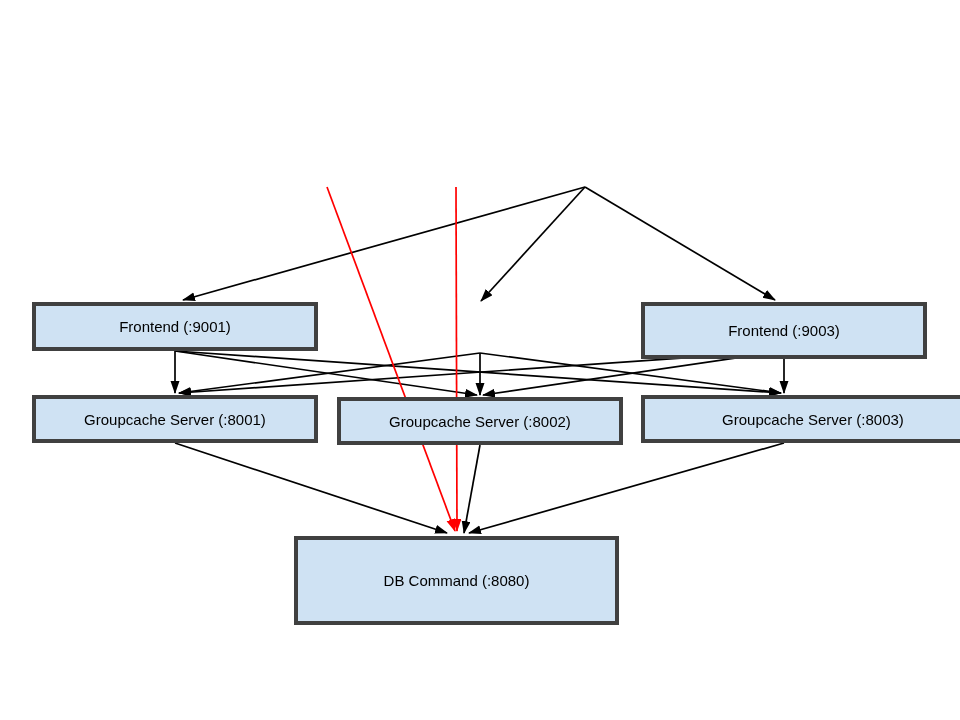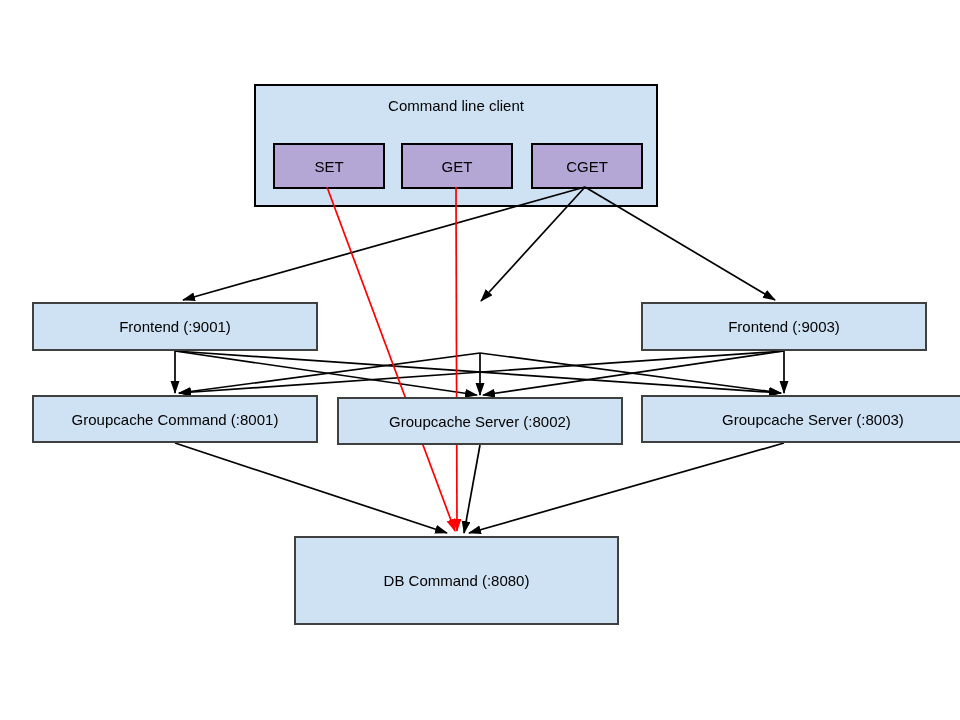--- a/index.html
+++ b/index.html
@@ -9,21 +9,21 @@
     height: 720px;
     background: #ffffff;
     font-family: "Liberation Sans", sans-serif;
     color: #000000;
     overflow: hidden;
   }
   .node {
     position: absolute;
     box-sizing: border-box;
     background: #cfe2f3;
-    border: 2px solid #404040;
+    border: 4px solid #404040;
     display: flex;
     align-items: center;
     justify-content: center;
     font-size: 15px;
     z-index: 3;
   }
   .client-box {
     position: absolute;
     box-sizing: border-box;
     background: #cfe2f3;
@@ -55,43 +55,31 @@
   .cmd-cget { left: 275px; }
   .edges-layer {
     position: absolute;
     left: 0; top: 0;
     width: 960px; height: 720px;
     z-index: 2;
     pointer-events: none;
   }
   .f1 { left: 32px;  top: 302px; width: 286px; height: 49px; }
   .f2 { left: 337px; top: 304px; width: 286px; height: 49px; }
-  .f3 { left: 641px; top: 302px; width: 286px; height: 49px; }
+  .f3 { left: 641px; top: 302px; width: 286px; height: 57px; }
   .g1 { left: 32px;  top: 395px; width: 286px; height: 48px; }
   .g2 { left: 337px; top: 397px; width: 286px; height: 48px; justify-content: center; }
   .g3 { left: 641px; top: 395px; width: 344px; height: 48px; }
   .db { left: 294px; top: 536px; width: 325px; height: 89px; }
 </style>
 </head>
 <body>
 
 <div class="canvas">
 
-  <div class="client-box">
-    <div class="client-title">Command line client</div>
-    <div class="cmd cmd-set">
-      <span>SET</span>
-    </div>
-    <div class="cmd cmd-get">
-      <span>GET</span>
-    </div>
-    <div class="cmd cmd-cget">
-      <span>CGET</span>
-    </div>
-  </div>
 
   <svg class="edges-layer" width="960" height="720" viewBox="0 0 960 720">
     <defs>
       <marker id="arrow-black" markerUnits="userSpaceOnUse" markerWidth="14" markerHeight="10" refX="12" refY="4.5" orient="auto">
         <path id="arrow-black-path" d="M0,0 L13,4.5 L0,9 z" fill="#000000"></path>
       </marker>
       <marker id="arrow-red" markerUnits="userSpaceOnUse" markerWidth="14" markerHeight="10" refX="12" refY="4.5" orient="auto">
         <path id="arrow-red-path" d="M0,0 L13,4.5 L0,9 z" fill="#ff0000"></path>
       </marker>
     </defs>
@@ -115,21 +103,21 @@
     </svg>
 
   <div class="node f1">
     <span>Frontend (:9001)</span>
   </div>
   <div class="node f3">
     <span>Frontend (:9003)</span>
   </div>
 
   <div class="node g1">
-    <span>Groupcache Command (:8001)</span>
+    <span>Groupcache Server (:8001)</span>
   </div>
   <div class="node g2">
     <span>Groupcache Server (:8002)</span>
   </div>
   <div class="node g3">
     <span>Groupcache Server (:8003)</span>
   </div>
 
   <div class="node db">
     <span>DB Command (:8080)</span>

